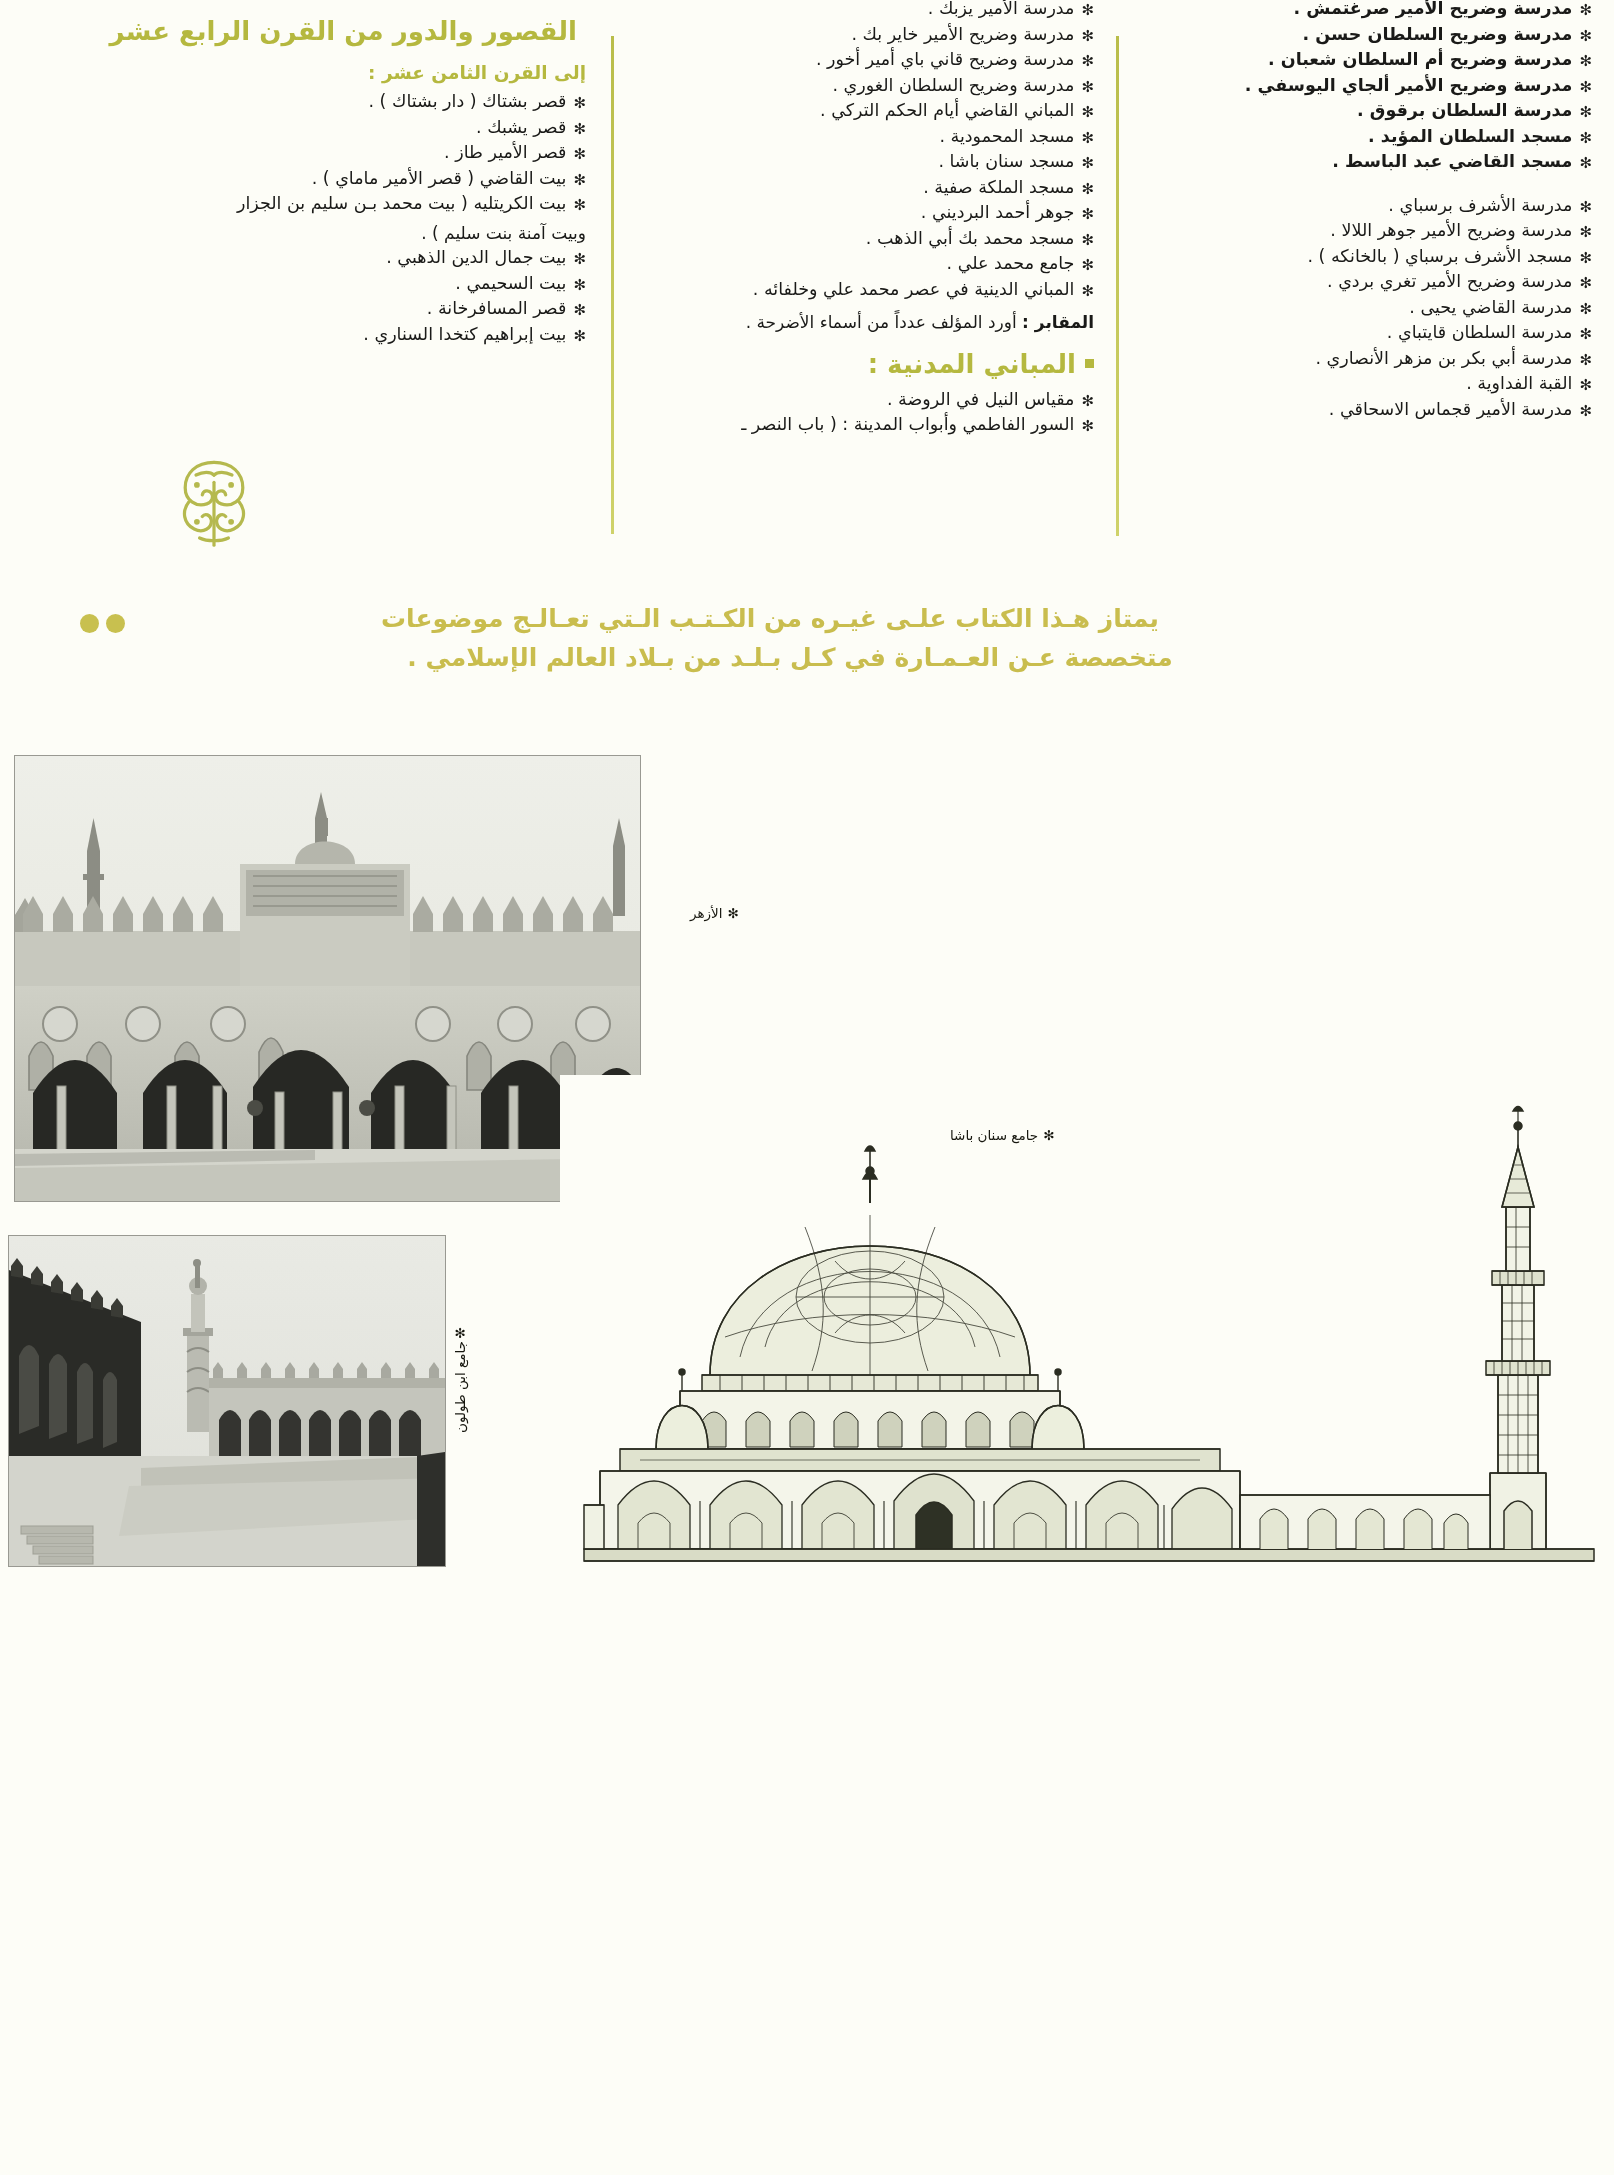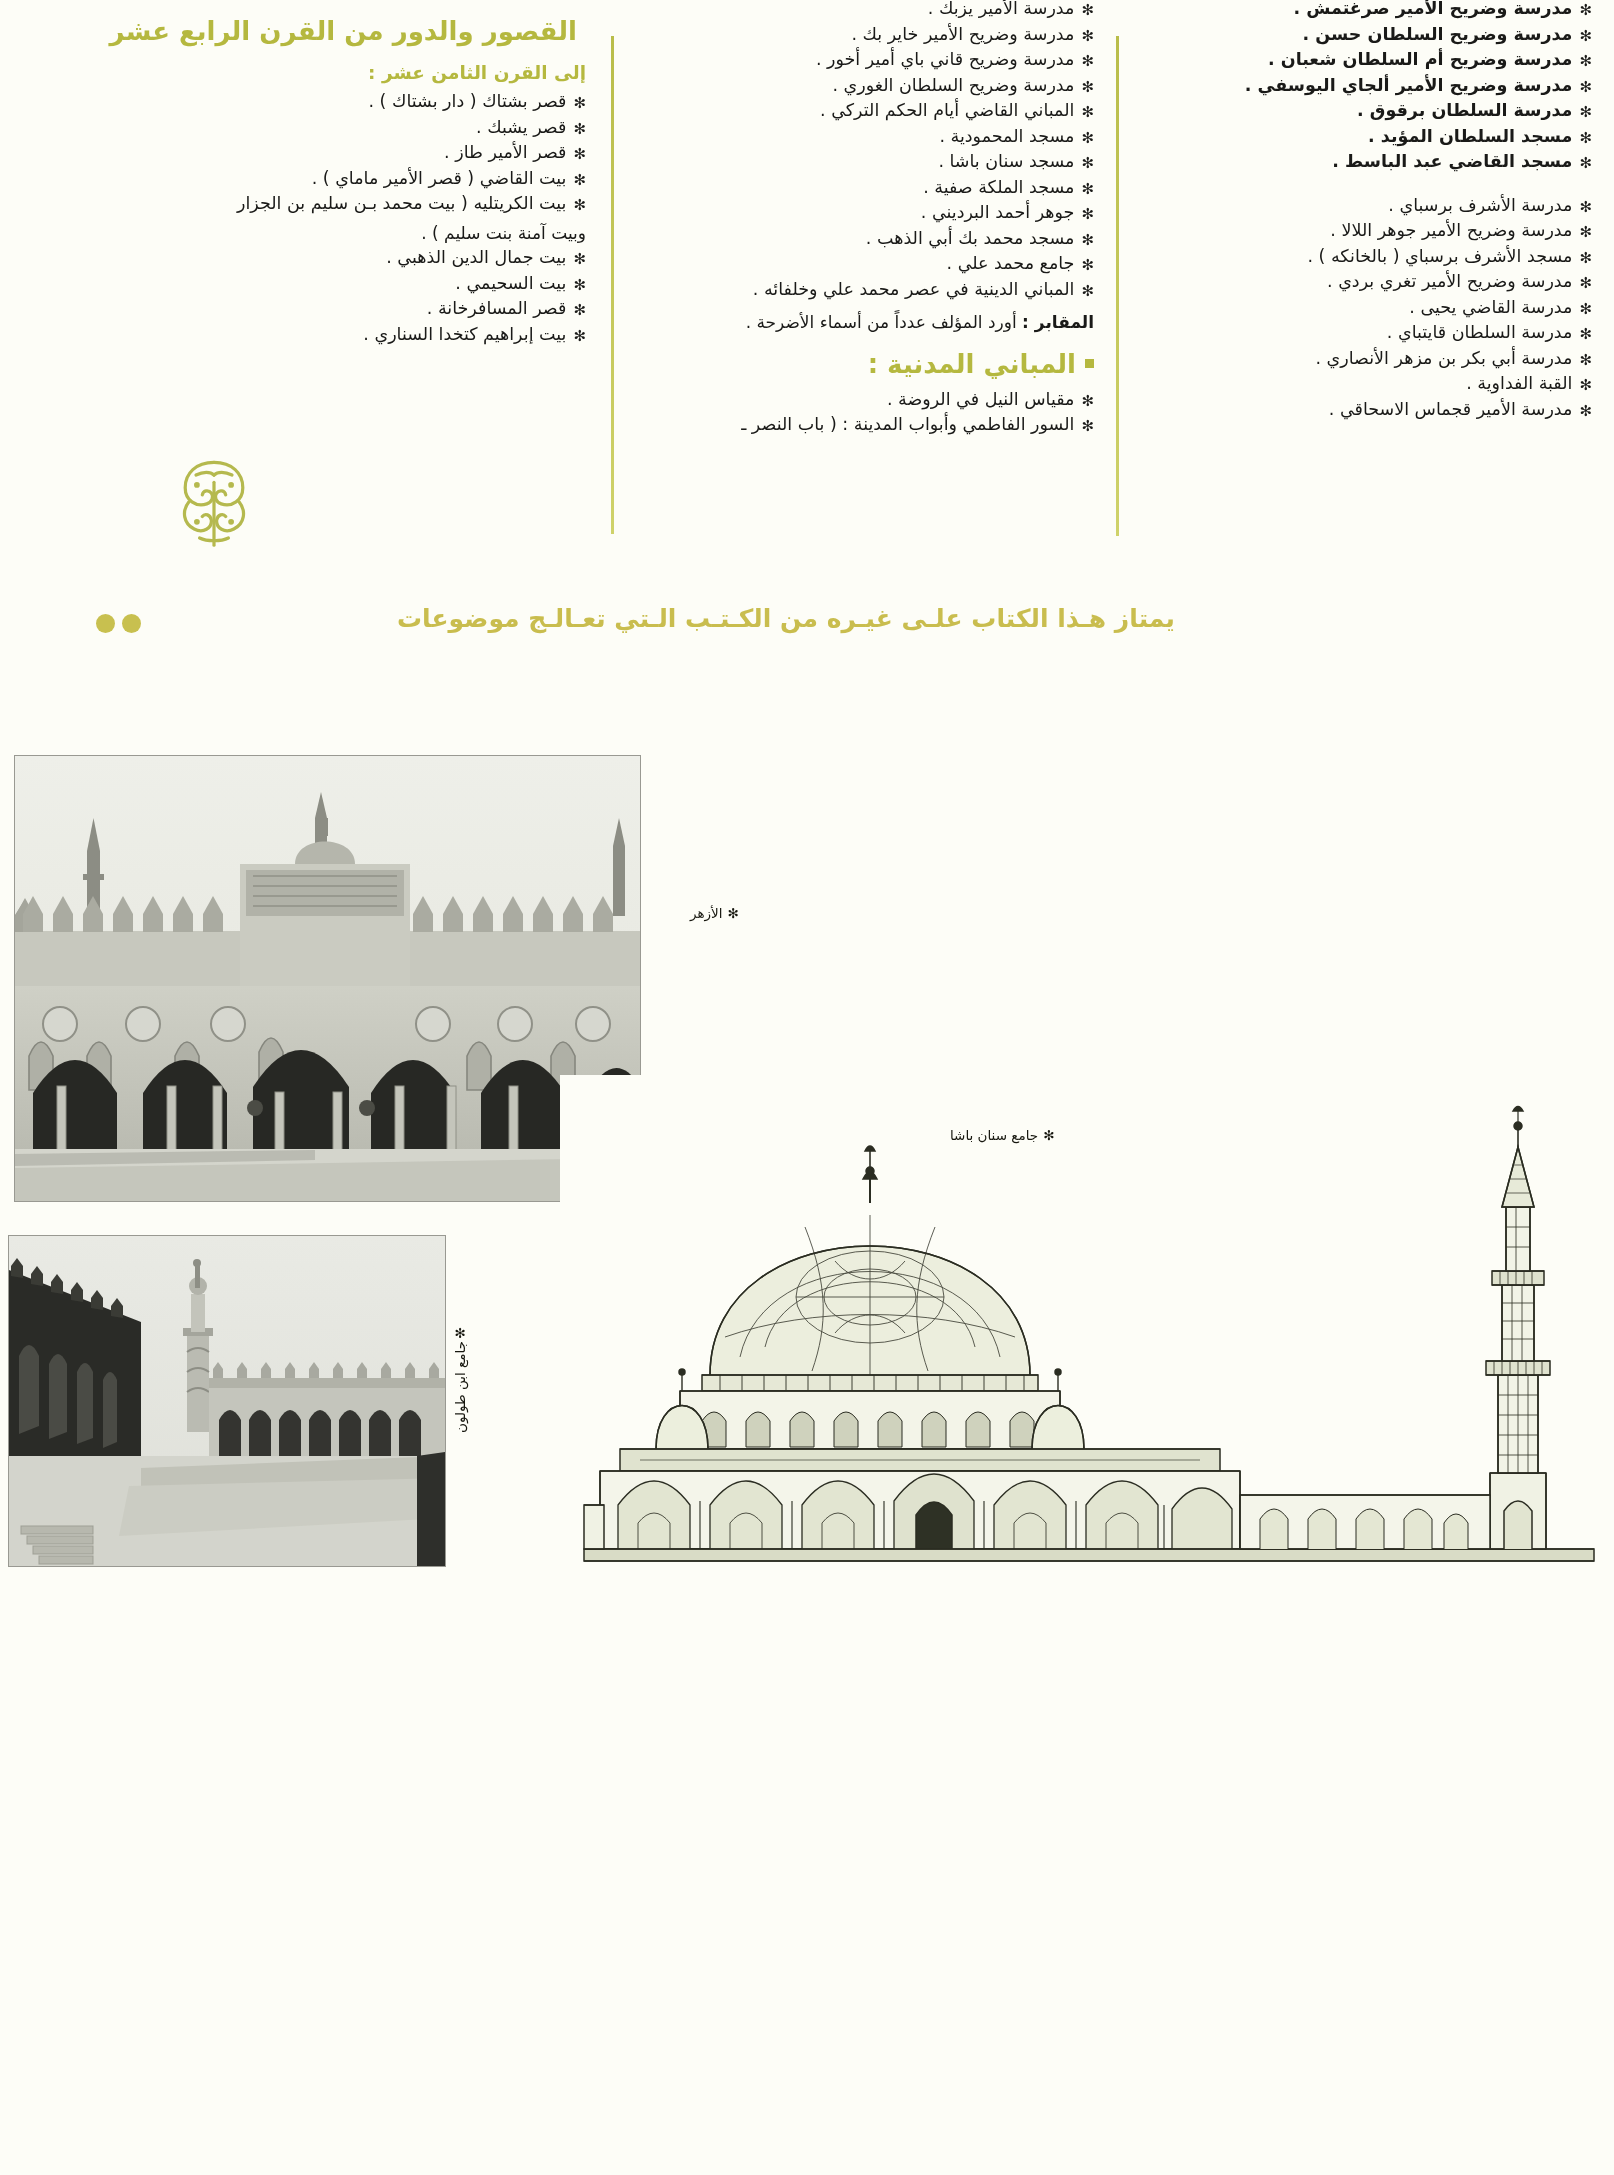--- a/index.html
+++ b/index.html
@@ -70,21 +70,21 @@
   .small-cont{font-size:17px;line-height:1.5;text-align:right;}
 
   
   .ornament{
     position:absolute;right:1355px;top:455px;width:90px;height:95px;
     opacity:.95;
   }
 
   
   .calli{
-    position:absolute;left:16px;top:600px;width:1580px;height:140px;
+    position:absolute;left:0;top:600px;width:1580px;height:140px;
     direction:rtl;text-align:center;
     color:#c9bd4e;
   }
   .calli .dots{
     position:absolute;right:1455px;top:14px;
     display:flex;gap:7px;
   }
   .calli .dots span{
     width:19px;height:19px;border-radius:50%;background:#c8c04f;display:block;
   }
@@ -346,20 +346,21 @@
       </svg>
     </div>
   </div>
 
   <div class="calli">
     <div class="dots">
         <span></span>
         <span></span>
       </div>
     <div class="ln l1">يمتاز هـذا الكتاب علـى غيـره من الكـتـب الـتي تعـالـج موضوعات</div>
+    <div class="ln l3">متخصصة عـن العـمـارة في كـل بـلـد من بـلاد العالم الإسلامي .</div>
   </div>
 
   <div class="fig fig-azhar">
     <div class="photo">
       <svg viewBox="0 0 625 445" width="100%" height="100%" preserveAspectRatio="none">
         <defs>
           <linearGradient id="skyA" x1="0" y1="0" x2="0" y2="1">
             <stop offset="0%" stop-color="#eef0de"></stop>
             <stop offset="100%" stop-color="#e2e5cf"></stop>
           </linearGradient>

